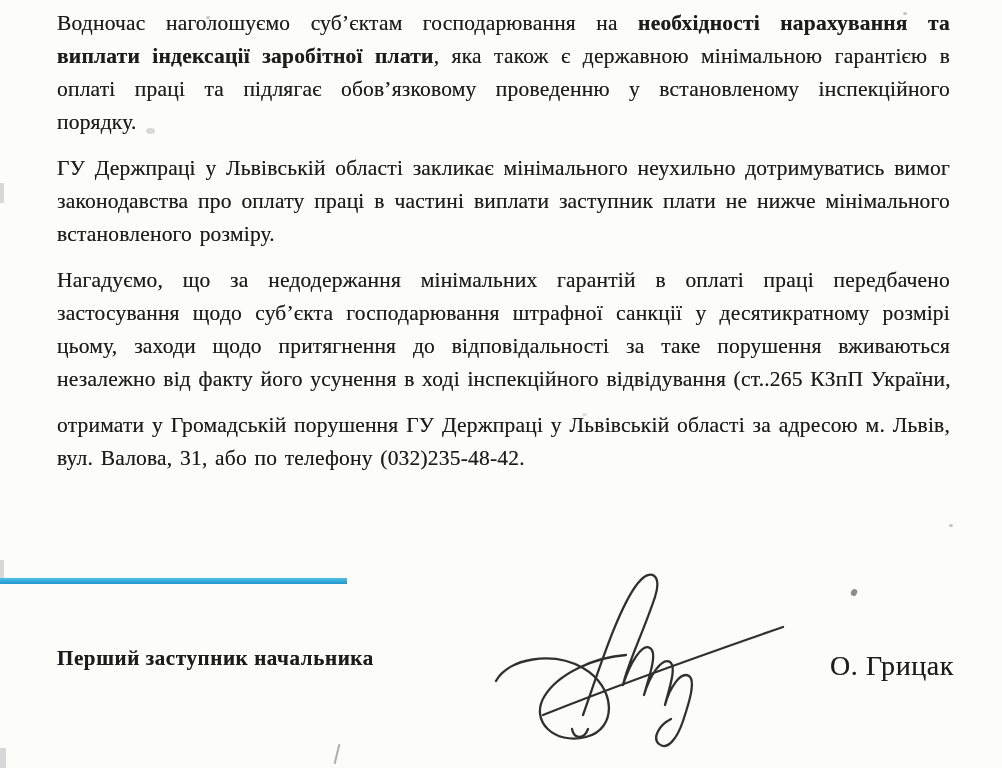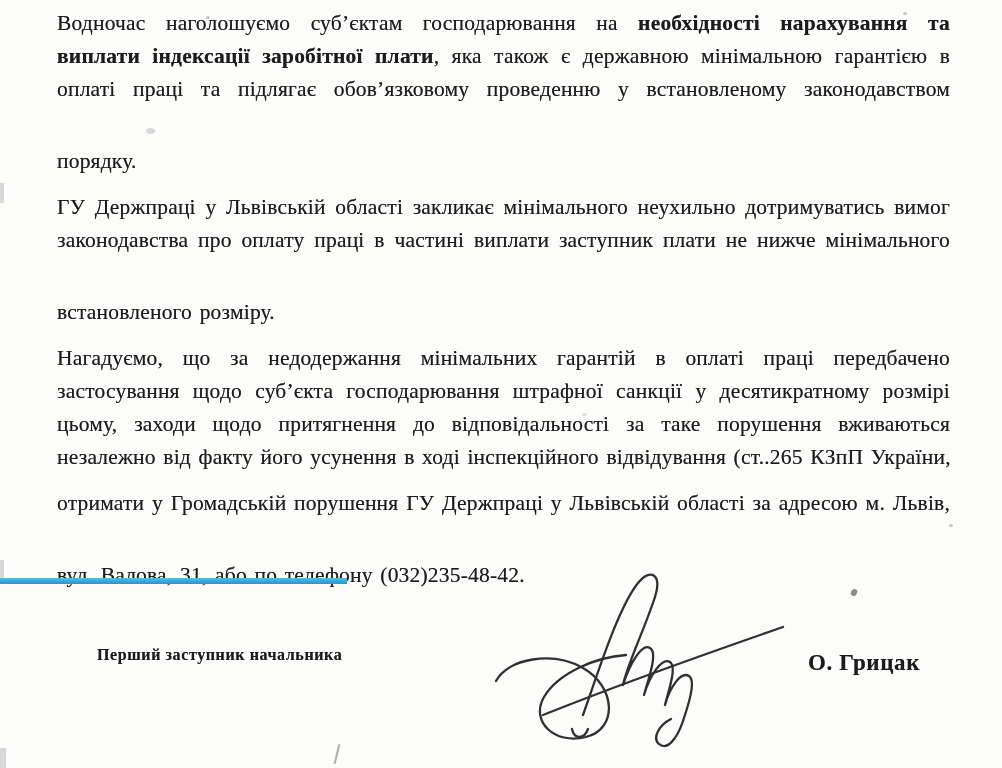--- a/index.html
+++ b/index.html
@@ -25,39 +25,37 @@
     text-align: justify;
     text-align-last: justify;
     overflow: hidden;
     white-space: nowrap;
     letter-spacing: 0.2px;
     word-spacing: 2px;
     text-shadow: 0 0 0.5px rgba(20,20,20,0.6);
   }
   .line.lastline {
     text-align-last: left;
-    margin-top: 39px;
   }
   .b { font-weight: bold; }
   .sig-title {
     position: absolute;
     left: 57px;
     top: 646px;
-    font-size: 16px;
+    font-size: 21px;
     font-weight: bold;
     letter-spacing: 0.6px;
     text-shadow: 0 0 0.5px rgba(20,20,20,0.6);
-    margin-left: 40px;
   }
   .sig-name {
     position: absolute;
-    left: 808px;
+    left: 830px;
     top: 650px;
-    font-size: 23px;
-    font-weight: bold;
+    font-size: 28px;
+    font-weight: normal;
     letter-spacing: 0.6px;
     text-shadow: 0 0 0.5px rgba(20,20,20,0.6);
   }
   .signature-svg {
     position: absolute;
     left: 478px;
     top: 553px;
     width: 330px;
     height: 212px;
   }
@@ -91,21 +89,21 @@
   }
 </style>
 </head>
 <body>
 
 <div class="page">
 
   <div class="para">
     <div class="line"><span>Водночас наголошуємо суб’єктам господарювання на </span><span class="b">необхідності нарахування та</span></div>
     <div class="line"><span class="b">виплати індексації заробітної плати</span><span>, яка також є державною мінімальною гарантією в</span></div>
-    <div class="line">оплаті праці та підлягає обов’язковому проведенню у встановленому законодавством</div>
+    <div class="line">оплаті праці та підлягає обов’язковому проведенню у встановленому інспекційного</div>
     <div class="line lastline">порядку.</div>
   </div>
 
   <div class="para">
     <div class="line">ГУ Держпраці у Львівській області закликає мінімального неухильно дотримуватись вимог</div>
     <div class="line">законодавства про оплату праці в частині виплати заступник плати не нижче мінімального</div>
     <div class="line lastline">встановленого розміру.</div>
   </div>
 
   <div class="para">

